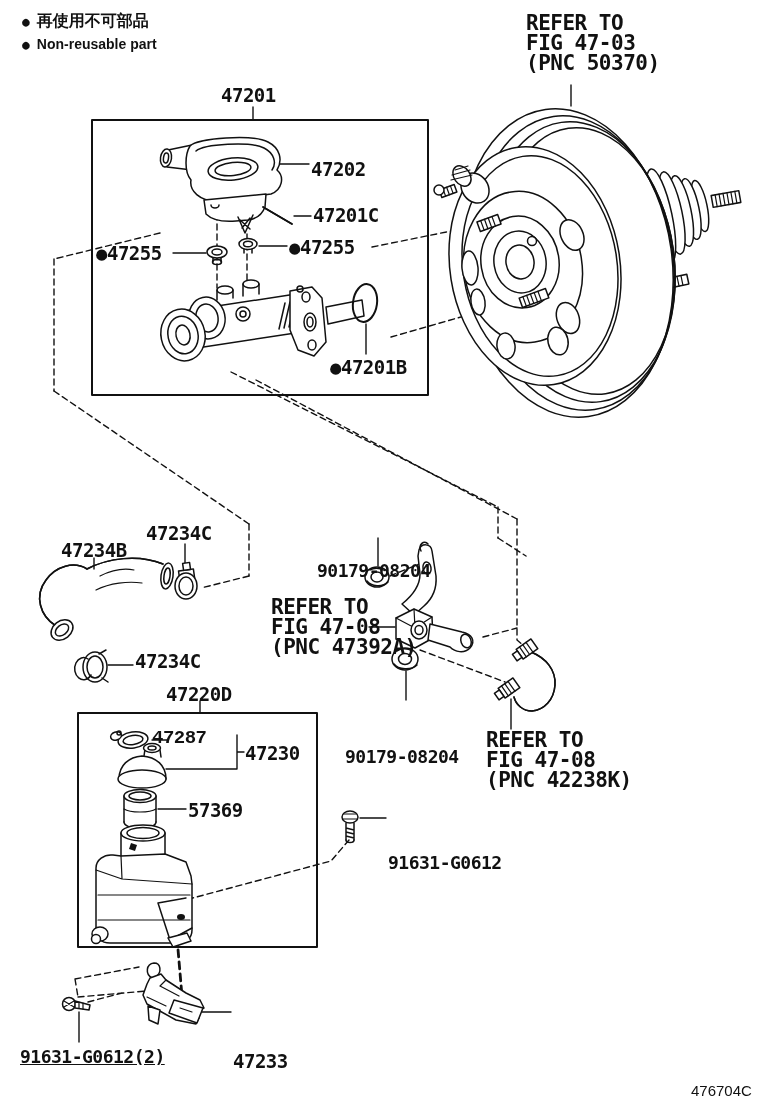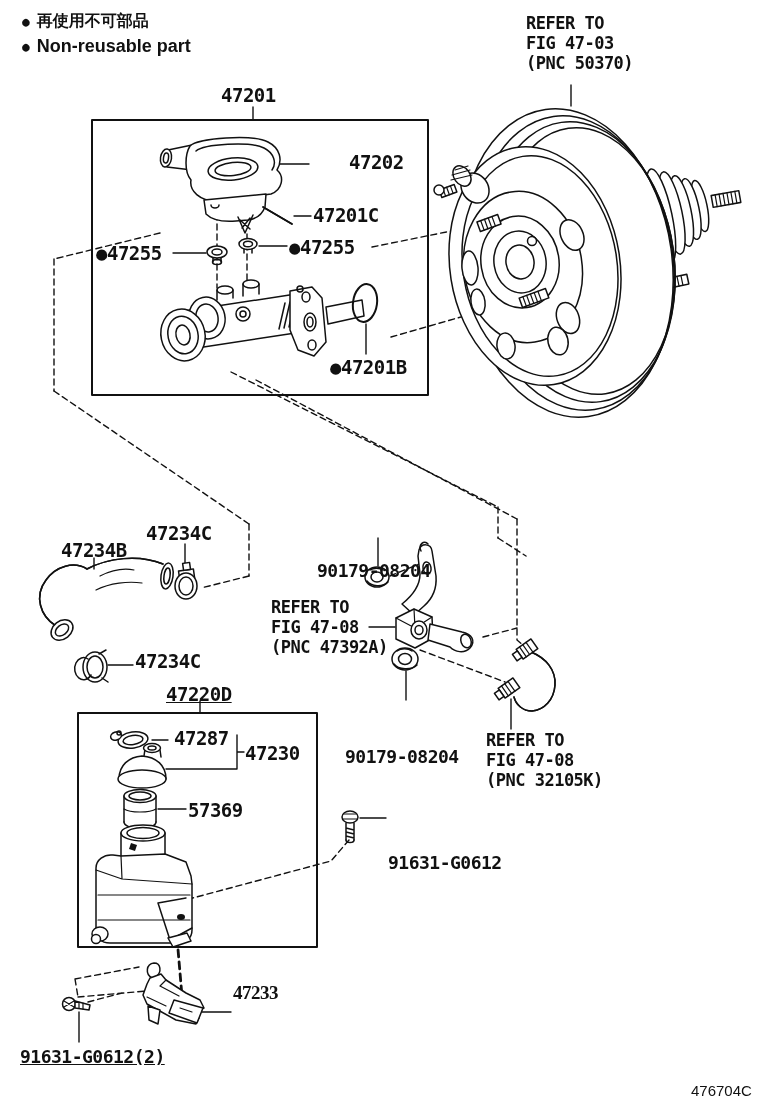--- a/index.html
+++ b/index.html
@@ -11,25 +11,25 @@
   .fb{fill:#111;stroke:none;}
   .thick{stroke-width:2;}
   .thin{stroke-width:1.2;}
   .ld{stroke-width:1.4;}
   .dash{stroke-dasharray:6 4;stroke-width:1.4;}
   .dashb{stroke-dasharray:7 5;stroke-width:2.8;}
   .lbl{position:absolute;font-family:"DejaVu Sans Mono",monospace;font-weight:bold;
        font-size:19px;line-height:22px;letter-spacing:-0.5px;color:#111;white-space:nowrap;text-align:right;}
   .sm{font-size:18px;margin-top:44px;}
   .refer{position:absolute;font-family:"DejaVu Sans Mono",monospace;font-weight:bold;
-       font-size:17px;line-height:20px;letter-spacing:-0.5px;color:#111;white-space:nowrap;}
+       font-size:21px;line-height:20px;letter-spacing:-0.5px;color:#111;white-space:nowrap;}
   .legend-row{position:absolute;display:flex;align-items:center;gap:7px;color:#111;}
   .legend-dot{font-size:13px;line-height:13px;}
   .legend-jp{font-family:"DejaVu Sans",sans-serif;font-weight:bold;font-size:16px;}
-  .legend-en{font-family:"Liberation Sans",sans-serif;font-weight:bold;font-size:18px;}
+  .legend-en{font-family:"Liberation Sans",sans-serif;font-weight:bold;font-size:14px;}
   .footer-code{position:absolute;font-family:"Liberation Sans",sans-serif;font-size:15px;color:#111;}
 </style>
 </head>
 <body>
 
 <div id="page">
 
 <svg width="760" height="1112" viewBox="0 0 760 1112">
 
   <g>
@@ -330,37 +330,37 @@
   <div>(PNC 50370)</div>
 </div>
 <div class="refer" style="left:271px;top:597px;">
   <div>REFER TO</div>
   <div>FIG 47-08</div>
   <div>(PNC 47392A)</div>
 </div>
 <div class="refer" style="left:486px;top:730px;">
   <div>REFER TO</div>
   <div>FIG 47-08</div>
-  <div>(PNC 32105K)</div>
+  <div>(PNC 42238K)</div>
 </div>
 
 <div class="lbl" style="left:221px;top:84px;">47201</div>
-<div class="lbl" style="left:311px;top:151px;margin-left:38px;">47202</div>
+<div class="lbl" style="left:311px;top:158px;">47202</div>
 <div class="lbl" style="left:313px;top:204px;">47201C</div>
 <div class="lbl" style="left:96px;top:242px;">●47255</div>
 <div class="lbl" style="left:289px;top:236px;">●47255</div>
 <div class="lbl" style="left:330px;top:356px;">●47201B</div>
 <div class="lbl" style="left:61px;top:539px;">47234B</div>
 <div class="lbl" style="left:146px;top:522px;">47234C</div>
 <div class="lbl" style="left:135px;top:650px;">47234C</div>
 <div class="lbl sm" style="left:317px;top:516px;">90179-08204</div>
 <div class="lbl sm" style="left:345px;top:702px;">90179-08204</div>
-<div class="lbl" style="left:166px;top:683px;text-decoration:underline;">47220D</div>
-<div class="lbl" style="left:174px;top:727px;">47287</div>
+<div class="lbl" style="left:166px;top:683px;">47220D</div>
+<div class="lbl" style="left:152px;top:727px;font-family:Liberation Mono, monospace;">47287</div>
 <div class="lbl" style="left:245px;top:742px;">47230</div>
 <div class="lbl" style="left:188px;top:799px;">57369</div>
 <div class="lbl sm" style="left:388px;top:808px;">91631-G0612</div>
-<div class="lbl" style="left:233px;top:982px;font-family:Liberation Serif, serif;">47233</div>
+<div class="lbl" style="left:233px;top:1050px;">47233</div>
 <div class="lbl sm" style="left:20px;top:1002px;text-decoration:underline;">91631-G0612(2)</div>
 
 <div class="footer-code" style="left:691px;top:1082px;">476704C</div>
 
 </div>
 
 </body></html>

